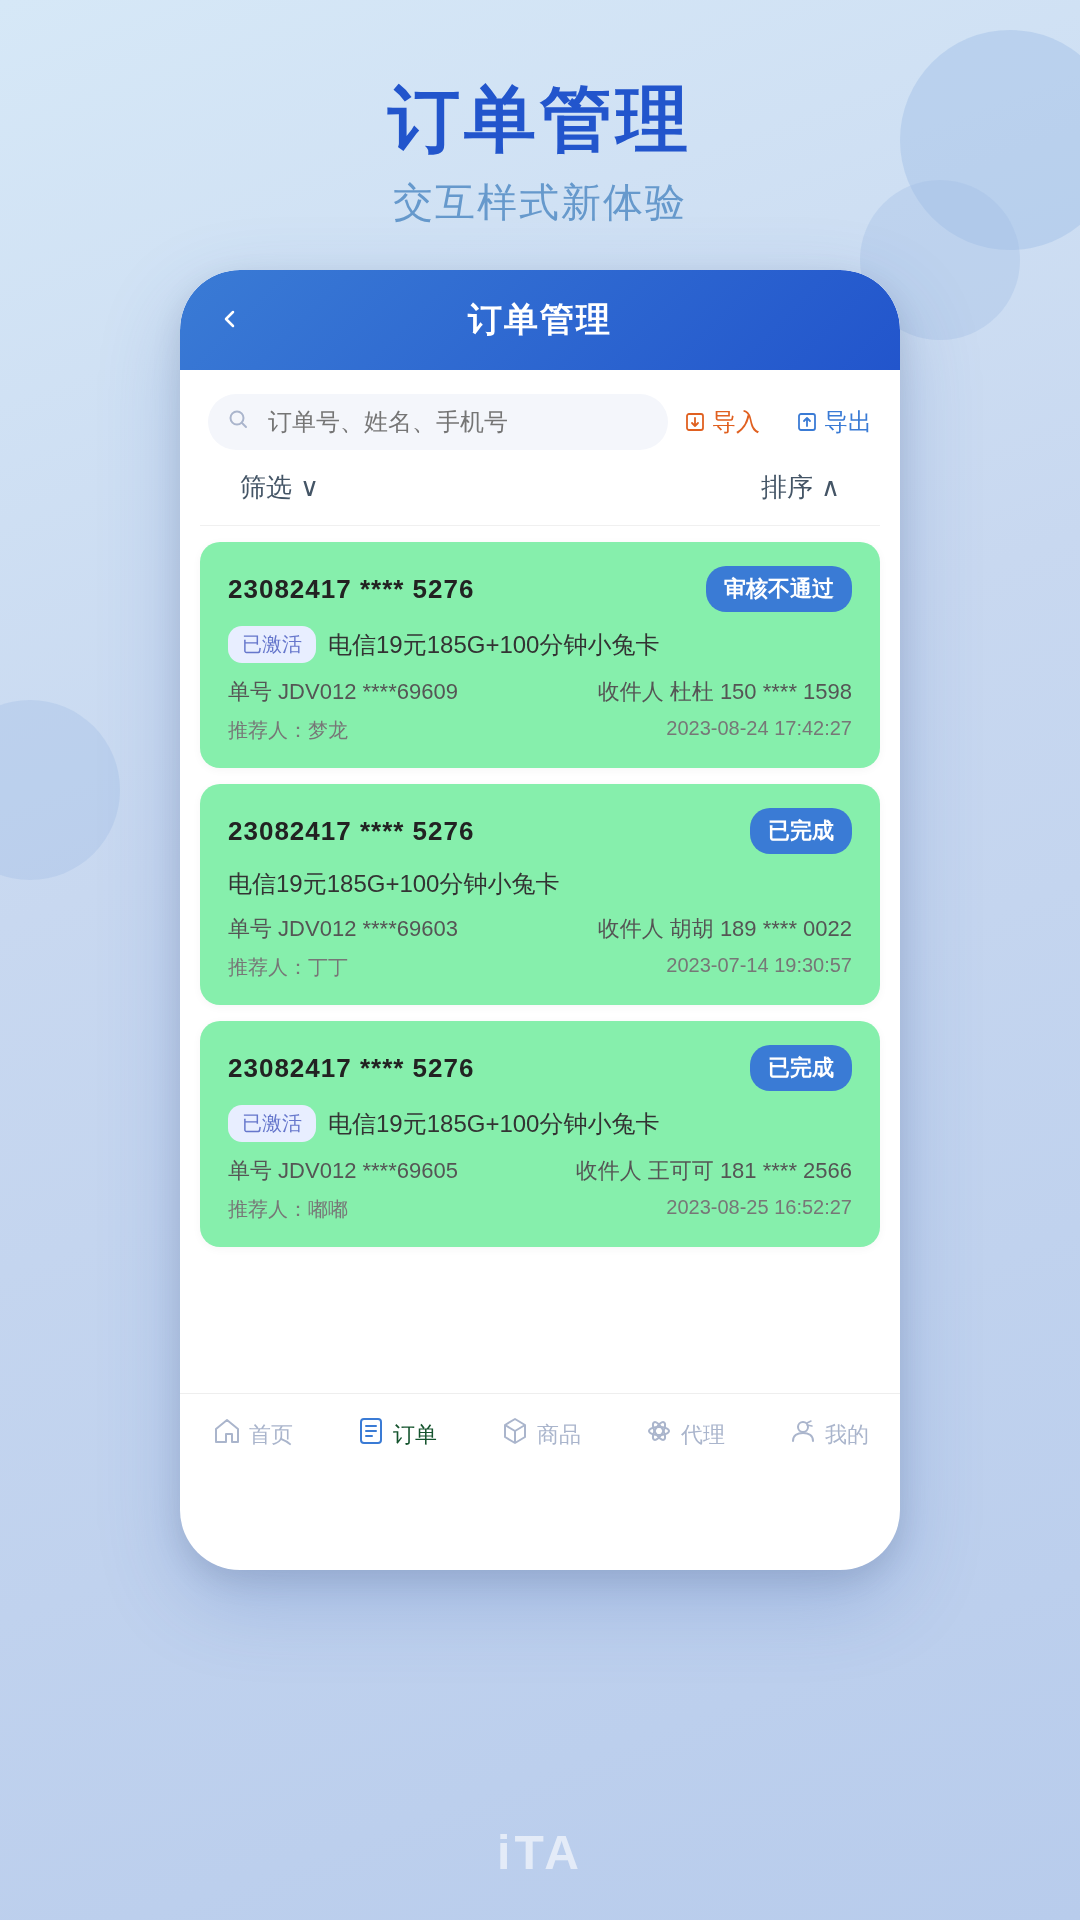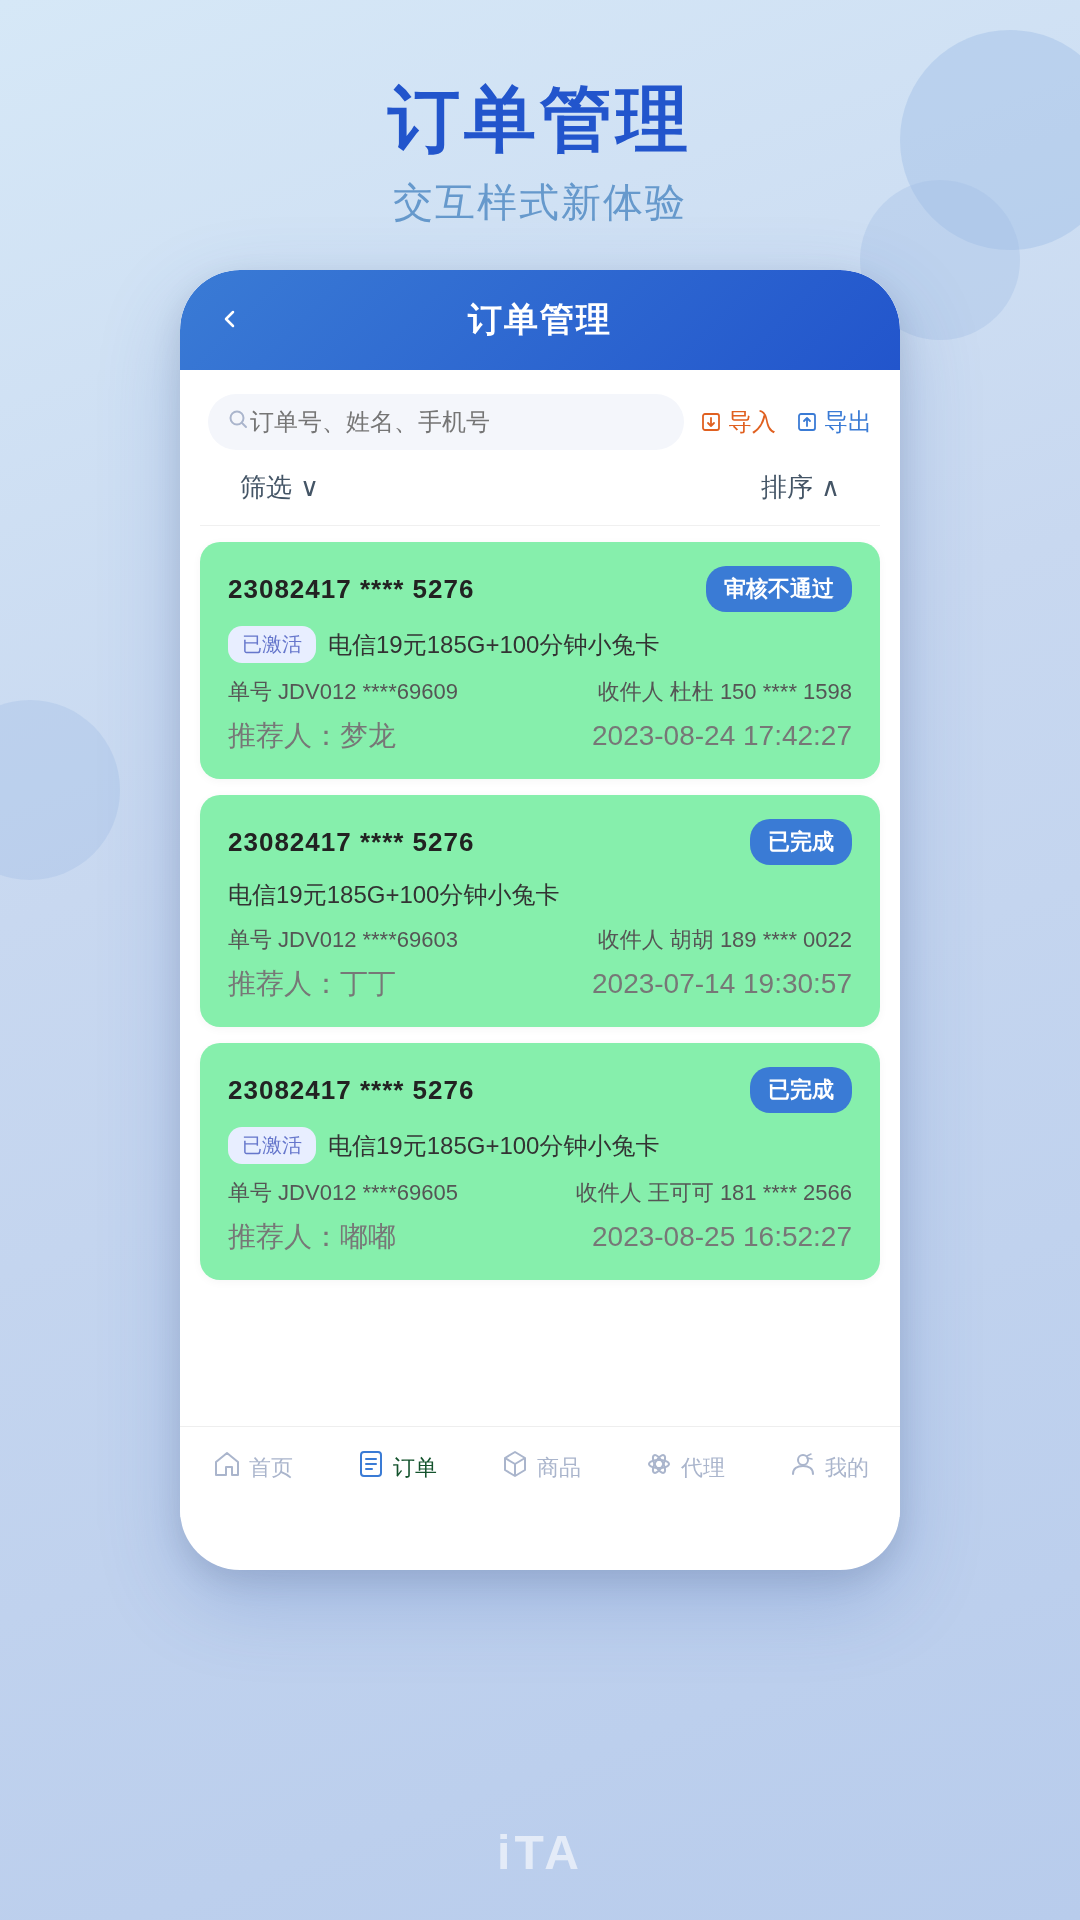--- a/index.html
+++ b/index.html
@@ -109,38 +109,38 @@
       align-items: center;
       gap: 16px;
     }
     .search-input-wrap {
       flex: 1;
       background: #f4f6fb;
       border-radius: 30px;
       display: flex;
       align-items: center;
       padding: 14px 20px;
-      gap: 2px;
+      gap: 20px;
     }
     .search-icon {
       color: #aab5cc;
       font-size: 22px;
     }
     .search-input {
       background: transparent;
       border: none;
       outline: none;
       font-size: 24px;
       color: #aab5cc;
       width: 100%;
       font-family: inherit;
     }
     .action-btns {
       display: flex;
-      gap: 20px;
+      gap: 36px;
       align-items: center;
     }
     .action-btn {
       display: flex;
       align-items: center;
       gap: 6px;
       font-size: 24px;
       color: #e06020;
       cursor: pointer;
       white-space: nowrap;
@@ -223,23 +223,22 @@
     .order-detail-row {
       display: flex;
       justify-content: space-between;
       margin-bottom: 10px;
       font-size: 22px;
       color: #555;
     }
     .order-meta-row {
       display: flex;
       justify-content: space-between;
-      font-size: 28px;
+      font-size: 20px;
       color: #777;
-      align-items: center;
     }
 
     
     .bottom-nav {
       display: flex;
       justify-content: space-around;
       align-items: center;
       padding: 20px 0 28px;
       border-top: 1px solid #eee;
       margin-top: 10px;

